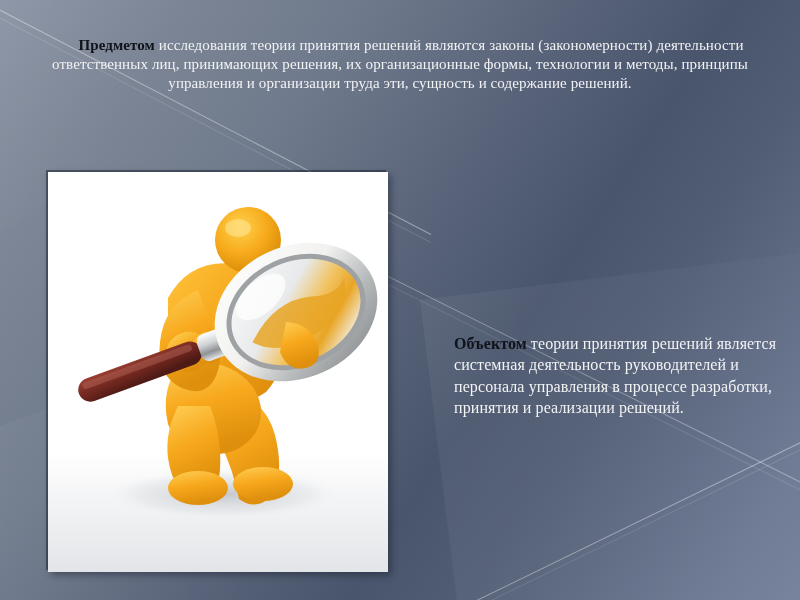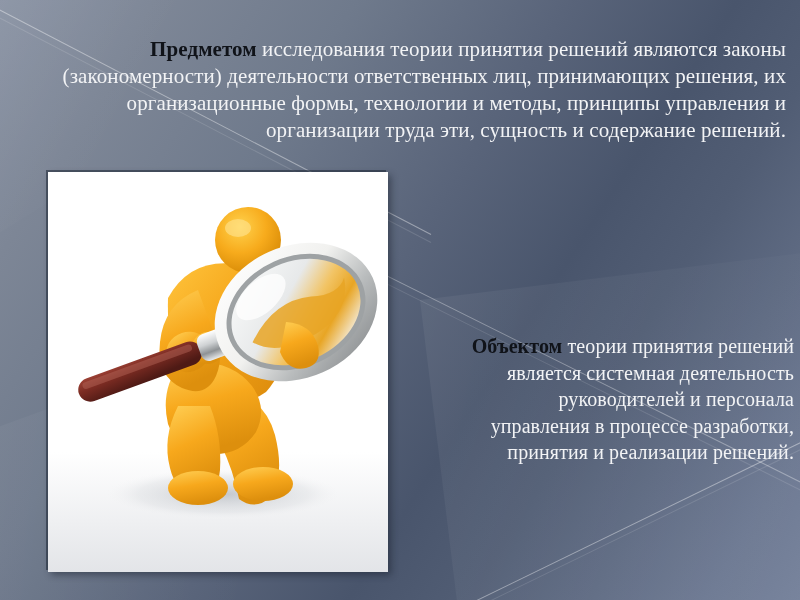--- a/index.html
+++ b/index.html
@@ -131,31 +131,31 @@
   }
   .lead {
     font-weight: bold;
     color: #101319;
   }
 
   #top-text {
     left: 14px;
     top: 36px;
     width: 772px;
-    font-size: 21px;
-    text-align: right;
+    font-size: 15px;
+    text-align: center;
     text-indent: 22px;
   }
 
   #right-text {
-    right: 6px;
+    right: 16px;
     top: 333px;
     width: 330px;
-    font-size: 20px;
-    text-align: right;
+    font-size: 16px;
+    text-align: left;
     line-height: 1.33;
   }
 
   
   #picture {
     position: absolute;
     left: 48px;
     top: 172px;
     width: 340px;
     height: 400px;

